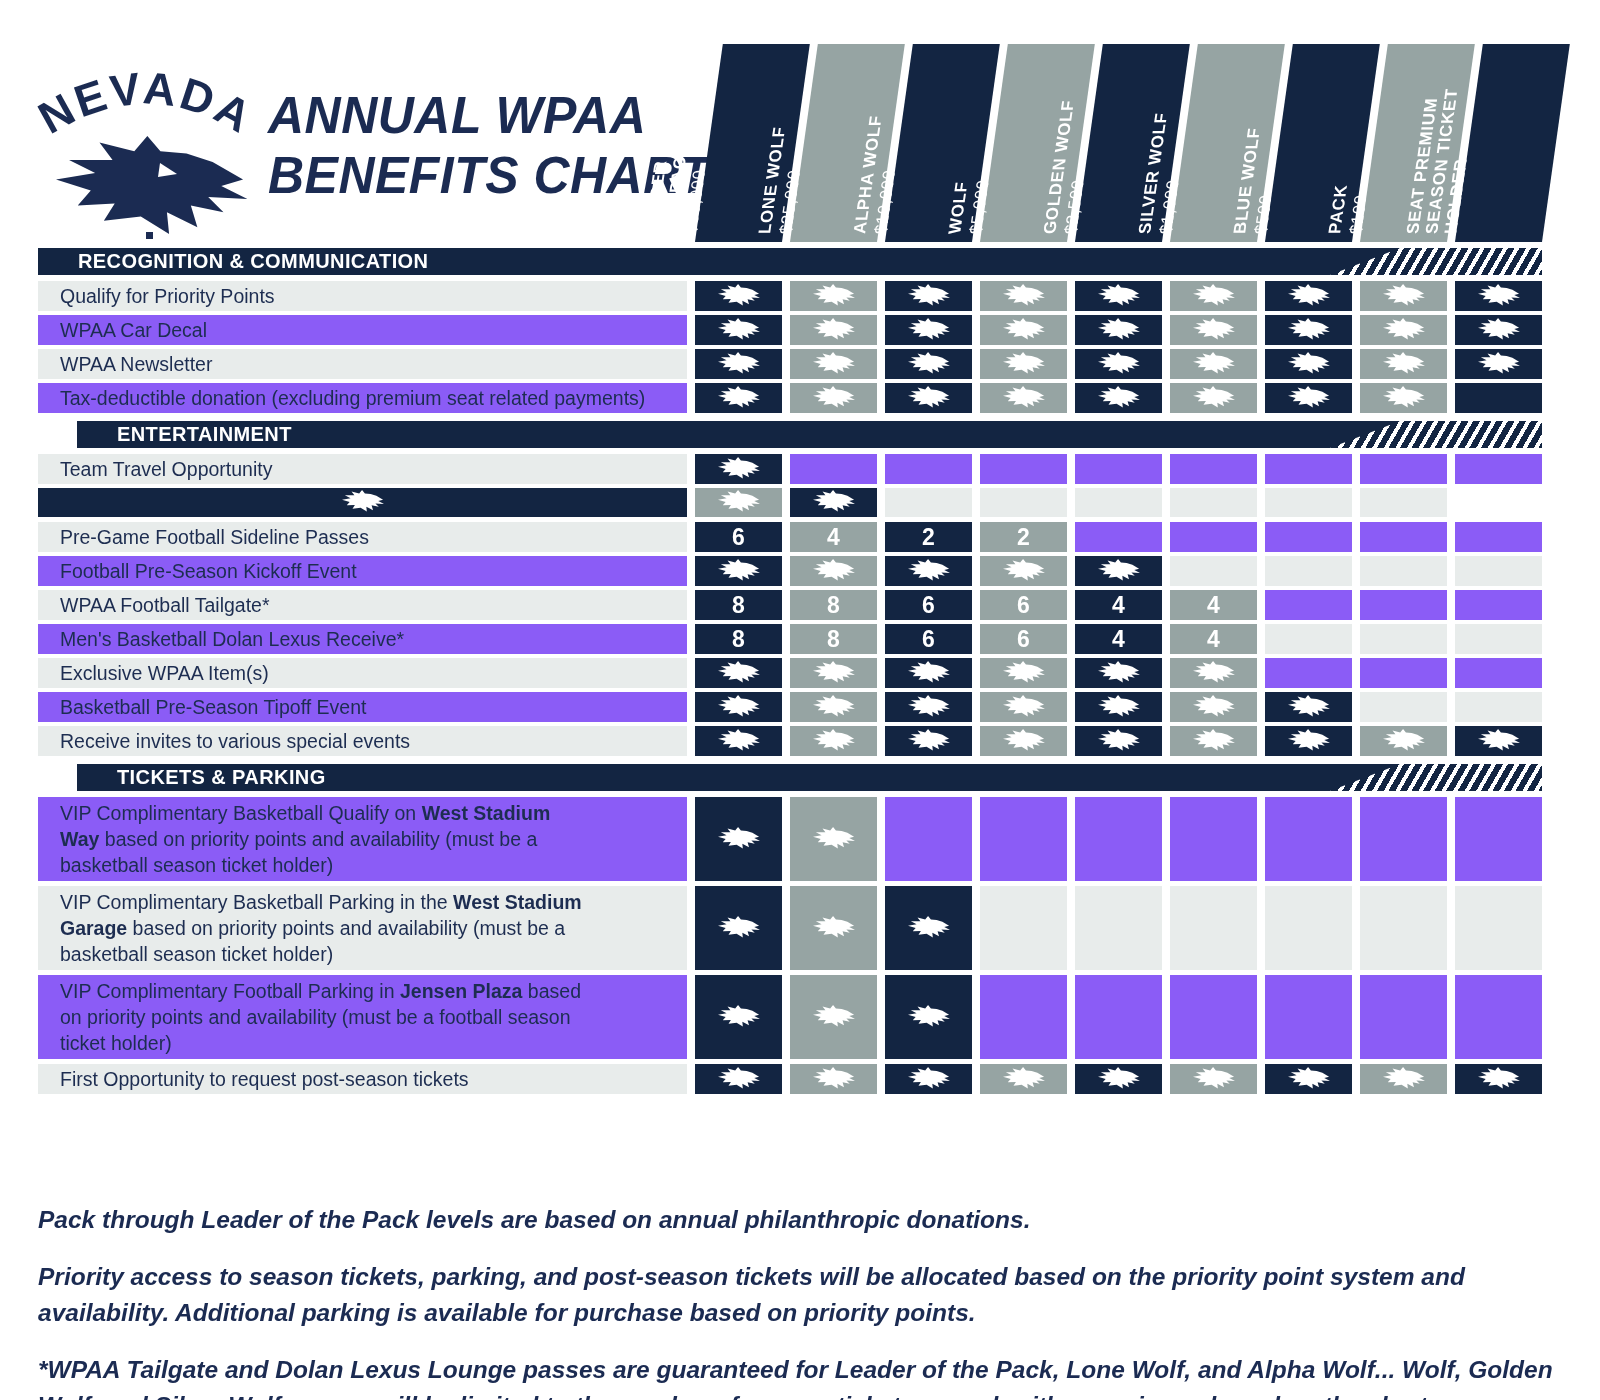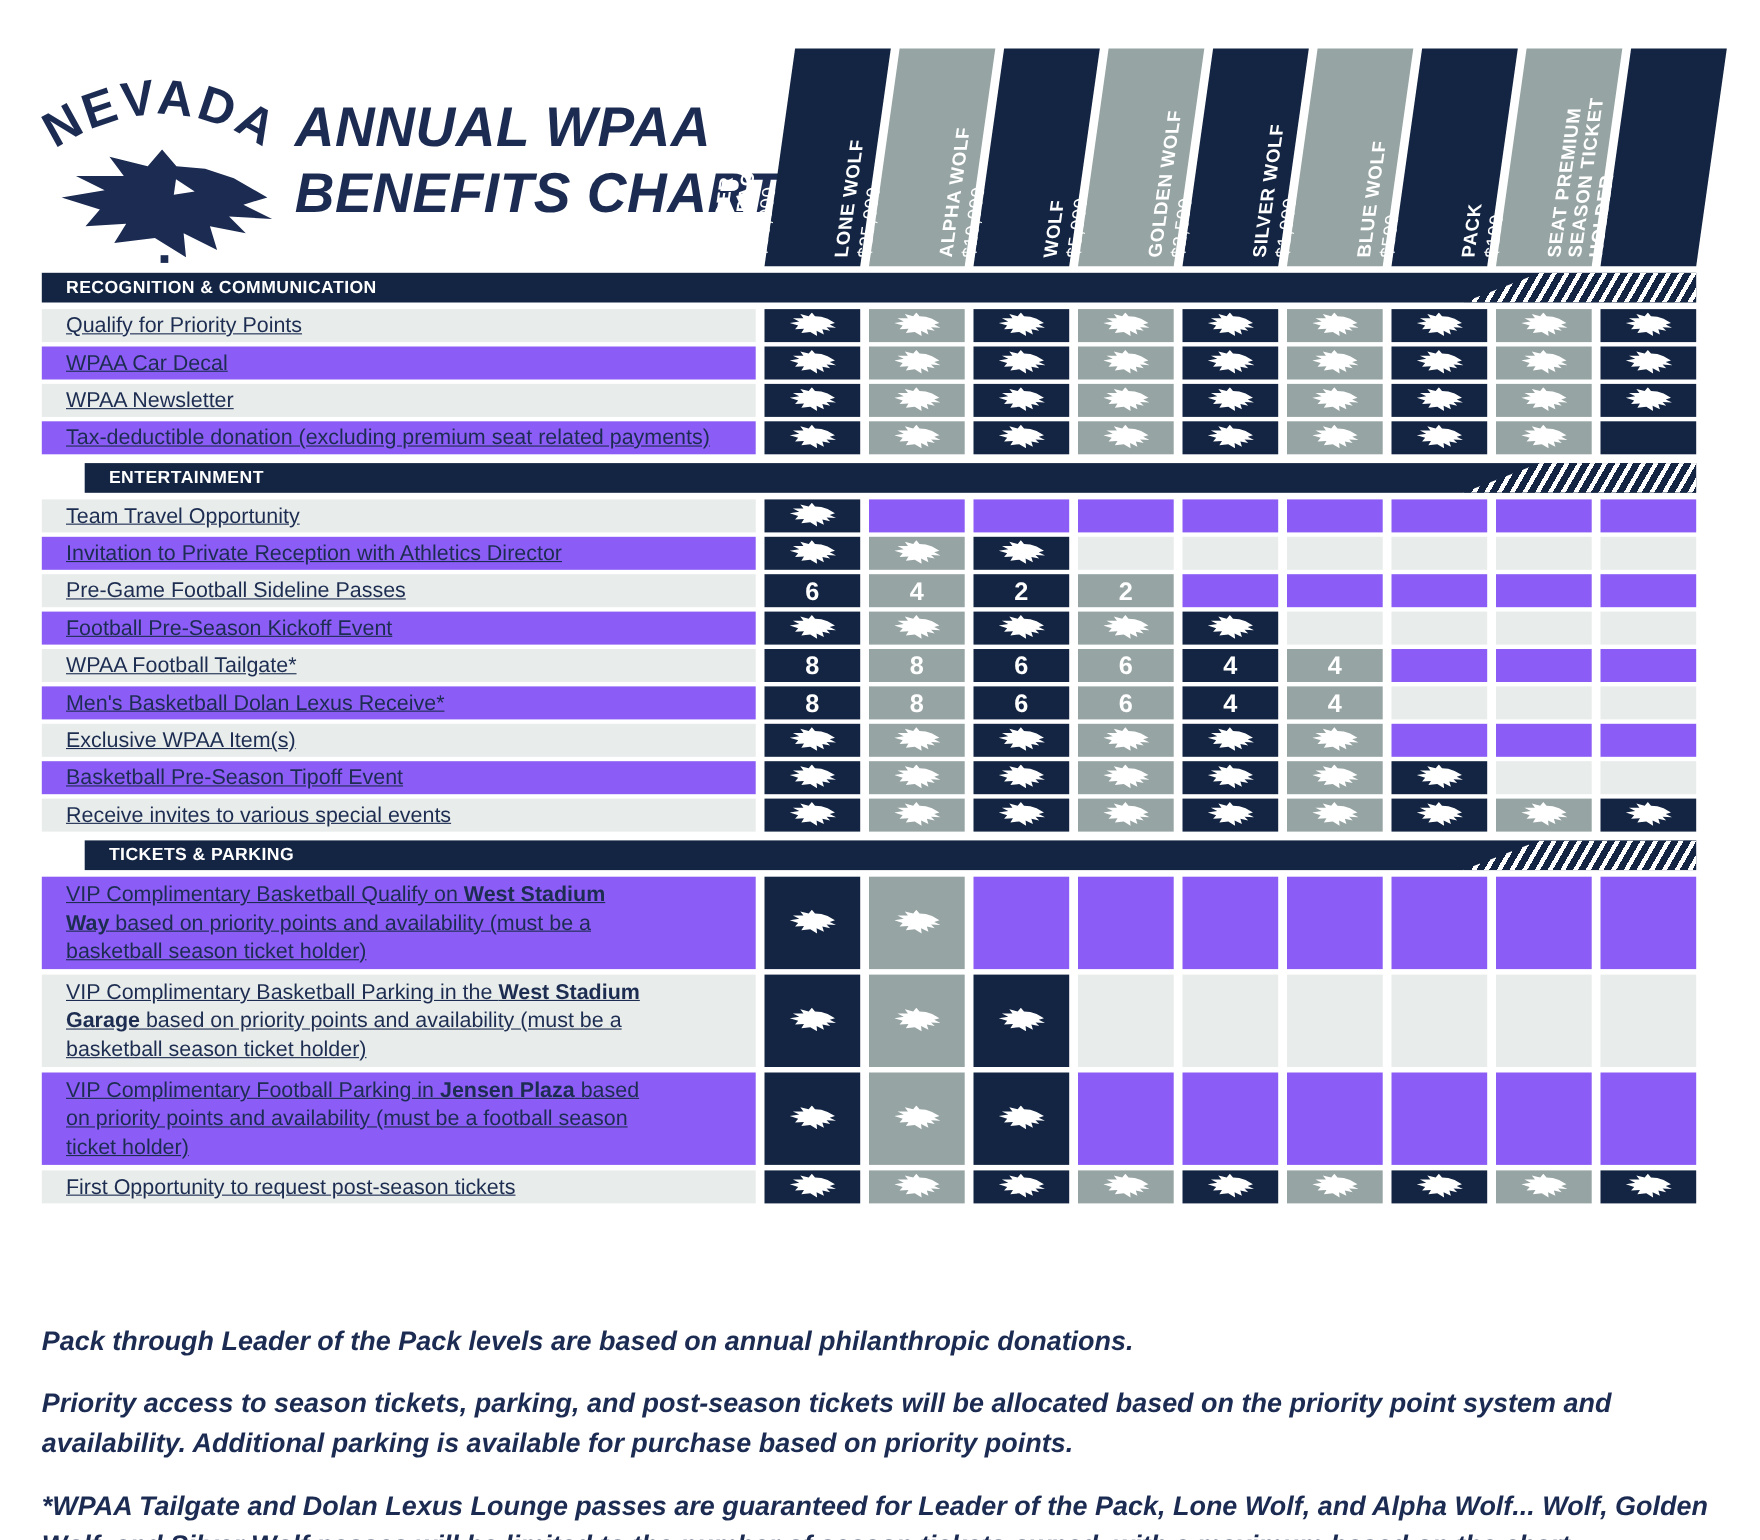--- a/index.html
+++ b/index.html
@@ -21,29 +21,29 @@
   .stripe-text{position:absolute;left:4px;bottom:2px;width:190px;
                transform:rotate(-90deg);transform-origin:0 100%;
                padding-left:6px;color:#fff;}
   .stripe-name{font-weight:bold;font-size:17px;line-height:19px;letter-spacing:.6px;
                white-space:pre-line;}
   .stripe-price{font-size:17px;line-height:19px;margin-top:2px;letter-spacing:.4px;}
 
   
   .table{position:absolute;left:38px;top:248px;width:1504px;}
   .section-bar{position:relative;height:27px;margin:0 0 6px 0;background:#132542;
-               color:#fff;font-weight:bold;font-size:16px;line-height:27px;
-               padding-left:22px;letter-spacing:.4px;box-sizing:border-box;}
+               color:#fff;font-weight:bold;font-size:20px;line-height:27px;
+               padding-left:40px;letter-spacing:.4px;box-sizing:border-box;}
   .hatch{position:absolute;right:0;top:0;bottom:0;width:212px;
          background:repeating-linear-gradient(120deg,#ffffff 0 4px,#132542 4px 10px);
          clip-path:polygon(70px 0,100% 0,100% 100%,0 100%);}
   .row{display:grid;grid-template-columns:649px repeat(9,87px);column-gap:8px;
        margin-bottom:5px;}
   .row .label{display:flex;align-items:center;color:#1d2d51;font-size:19.5px;
-              padding:2px 30px 2px 22px;box-sizing:border-box;line-height:26px;text-decoration:underline;}
+              padding:2px 30px 2px 22px;box-sizing:border-box;line-height:26px;}
   .row.std{height:29px;}
   .row.std .label{white-space:nowrap;}
   .row.tall{min-height:84px;}
   .row.tall .label{padding-right:95px;}
   .label b{font-weight:bold;}
   .bg-light{background:#e8eceb;}
   .bg-mid{background:#8b5cf6;}
   .cell{display:flex;align-items:center;justify-content:center;}
   .cell.navy{background:#132542;}
   .cell.slate{background:#96a4a3;}
@@ -354,23 +354,20 @@
         <div class="cell bg-mid"></div>
         <div class="cell bg-mid"></div>
         <div class="cell bg-mid"></div>
         <div class="cell bg-mid"></div>
         <div class="cell bg-mid"></div>
         <div class="cell bg-mid"></div>
         <div class="cell bg-mid"></div>
         <div class="cell bg-mid"></div>
       </div>
       <div class="row std">
-        <div class="label bg-mid">
-          <div><span>Invitation to Private Reception with Athletics Director</span></div>
-        </div>
         <div class="cell navy">
           <svg class="wicon" viewBox="0 0 44 26">
             <use href="#wolf"></use>
           </svg>
         </div>
         <div class="cell slate">
           <svg class="wicon" viewBox="0 0 44 26">
             <use href="#wolf"></use>
           </svg>
         </div>

